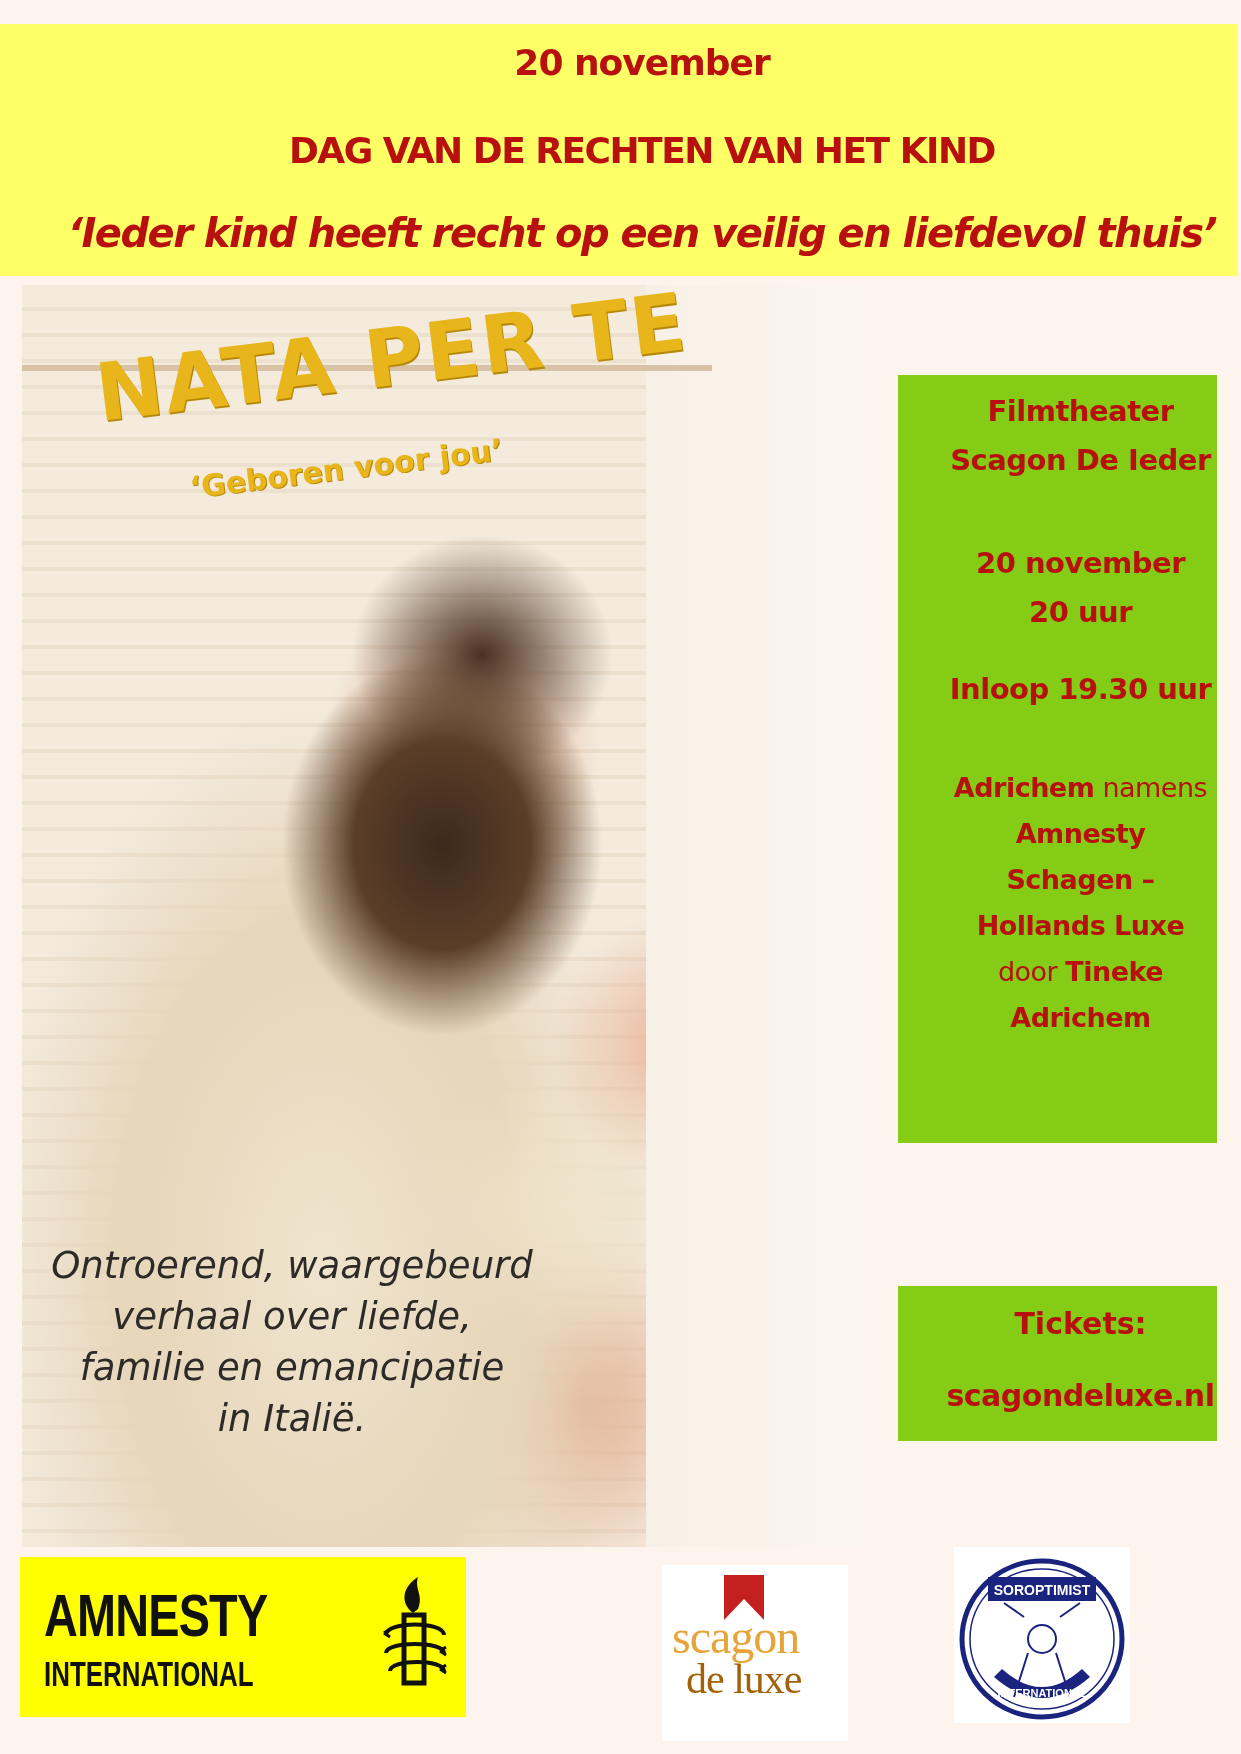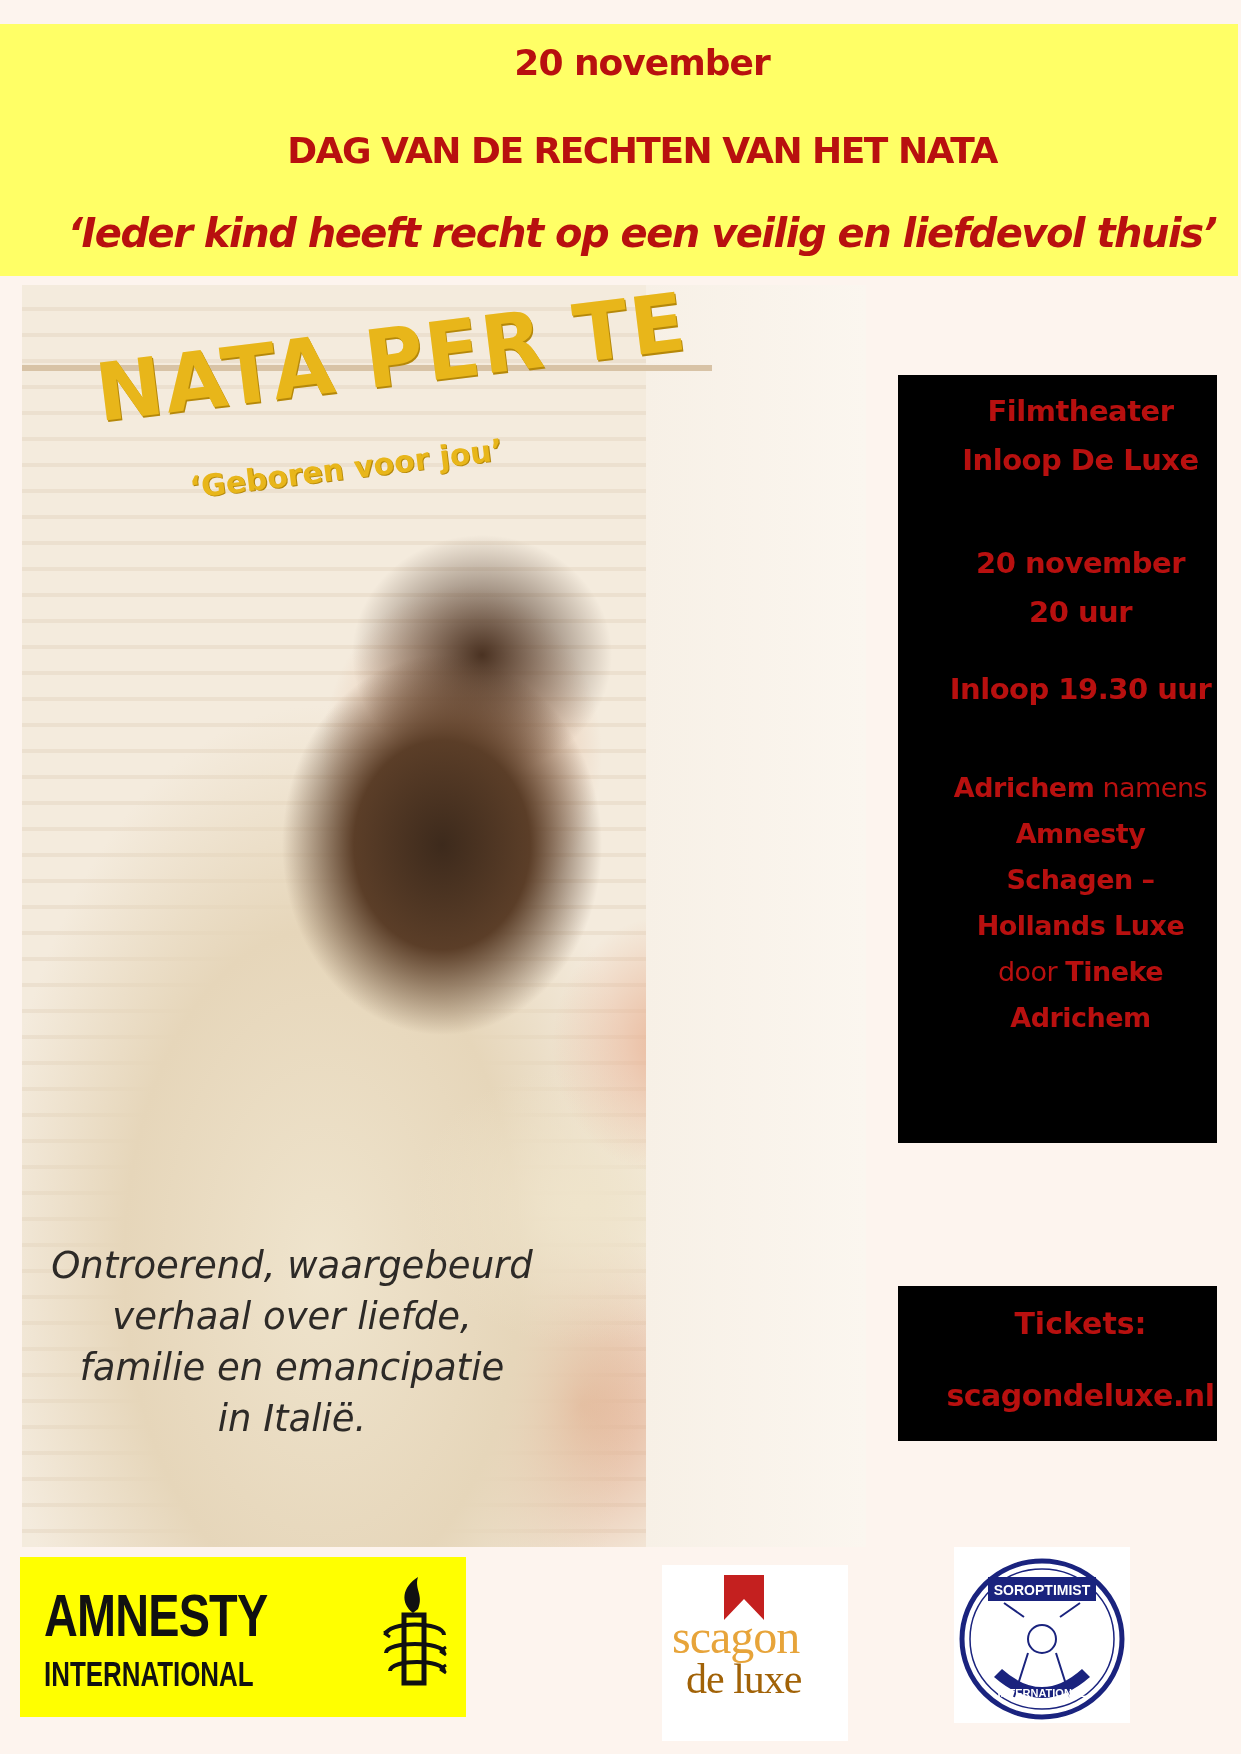--- a/index.html
+++ b/index.html
@@ -61,21 +61,21 @@
       transform: rotate(-7deg); transform-origin: left bottom;
       text-shadow: 1px 1px 0 #b5880a;
     }
     #tagline {
       position: absolute; left: 0; top: 955px; width: 540px;
       text-align: center; font-style: italic; font-size: 37px; line-height: 51px;
       color: #2d2a27;
     }
 
     .info-box {
-      position: absolute; background: #000000; text-align: center;
+      position: absolute; background: #84cc16; text-align: center;
     }
     #venue-box { left: 898px; top: 375px; width: 319px; height: 768px; }
     #venue-box .l { font-size: 29px; font-weight: bold; line-height: 49px; letter-spacing: -0.5px; }
     #venue-box .block1 { position: absolute; top: 12px; left: 0; right: 0; }
     #venue-box .block2 { position: absolute; top: 164px; left: 0; right: 0; }
     #venue-box .block3 { position: absolute; top: 290px; left: 0; right: 0; }
     #venue-box .block4 { position: absolute; top: 390px; left: 0; right: 0; }
     #venue-box .block4 .l { line-height: 46px; font-size: 27px; }
     .normal { font-weight: normal; }
 
@@ -113,41 +113,41 @@
 
     #soroptimist-logo {
       position: absolute; left: 954px; top: 1547px; width: 176px; height: 176px; background: #fff;
     }
   </style>
 </head>
 <body>
 
 <div id="header">
   <div class="date red">20 november</div>
-  <div class="day red">DAG VAN DE RECHTEN VAN HET NATA</div>
+  <div class="day red">DAG VAN DE RECHTEN VAN HET KIND</div>
   <div class="quote red">‘Ieder kind heeft recht op een veilig en liefdevol thuis’</div>
 </div>
 
 <div id="photo">
   <div class="wall"></div>
   <div class="blind-frame"></div>
   <div id="film-title">NATA PER TE</div>
   <div id="film-subtitle">‘Geboren voor jou’</div>
   <div id="tagline">
     <div>Ontroerend, waargebeurd</div>
     <div>verhaal over liefde,</div>
     <div>familie en emancipatie</div>
     <div>in Italië.</div>
   </div>
 </div>
 
 <div id="venue-box" class="info-box">
   <div class="block1">
     <div class="l red">Filmtheater</div>
-    <div class="l red">Inloop De Luxe</div>
+    <div class="l red">Scagon De Ieder</div>
   </div>
   <div class="block2">
     <div class="l red">20 november</div>
     <div class="l red">20 uur</div>
   </div>
   <div class="block3">
     <div class="l red">Inloop 19.30 uur</div>
   </div>
   <div class="block4">
     <div class="l red"><span>Adrichem</span><span class="normal"> namens</span></div>

